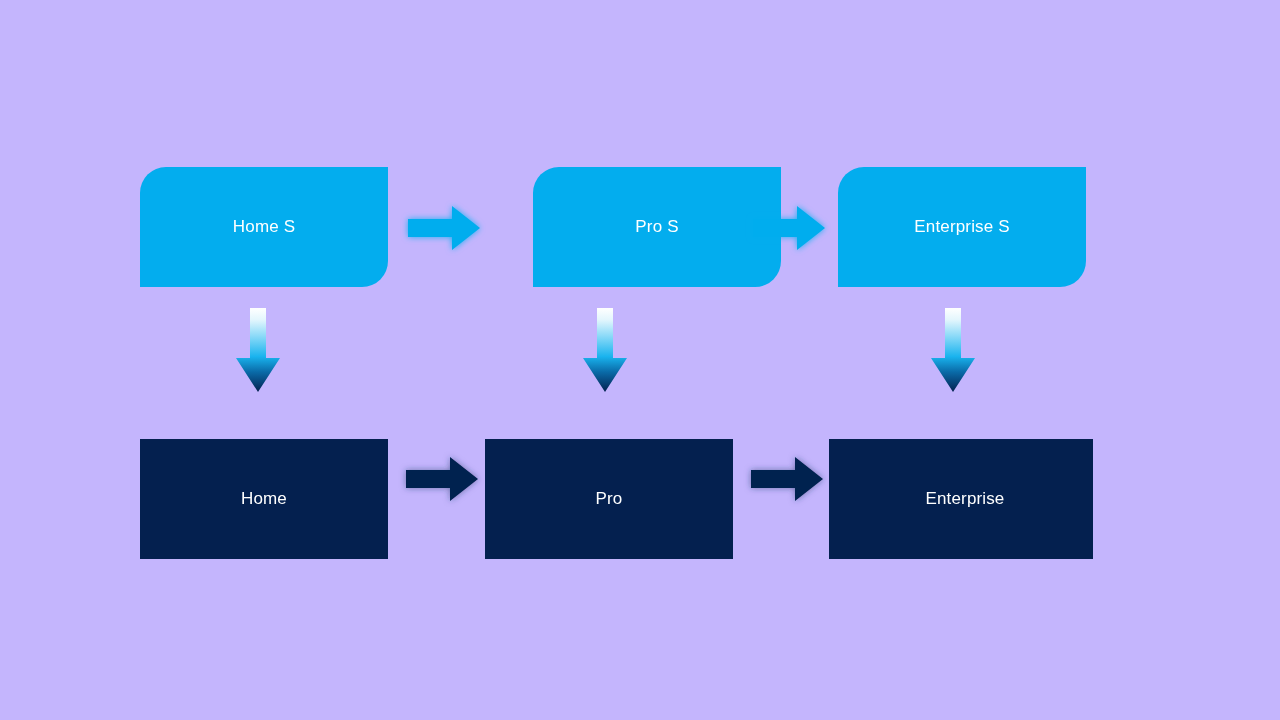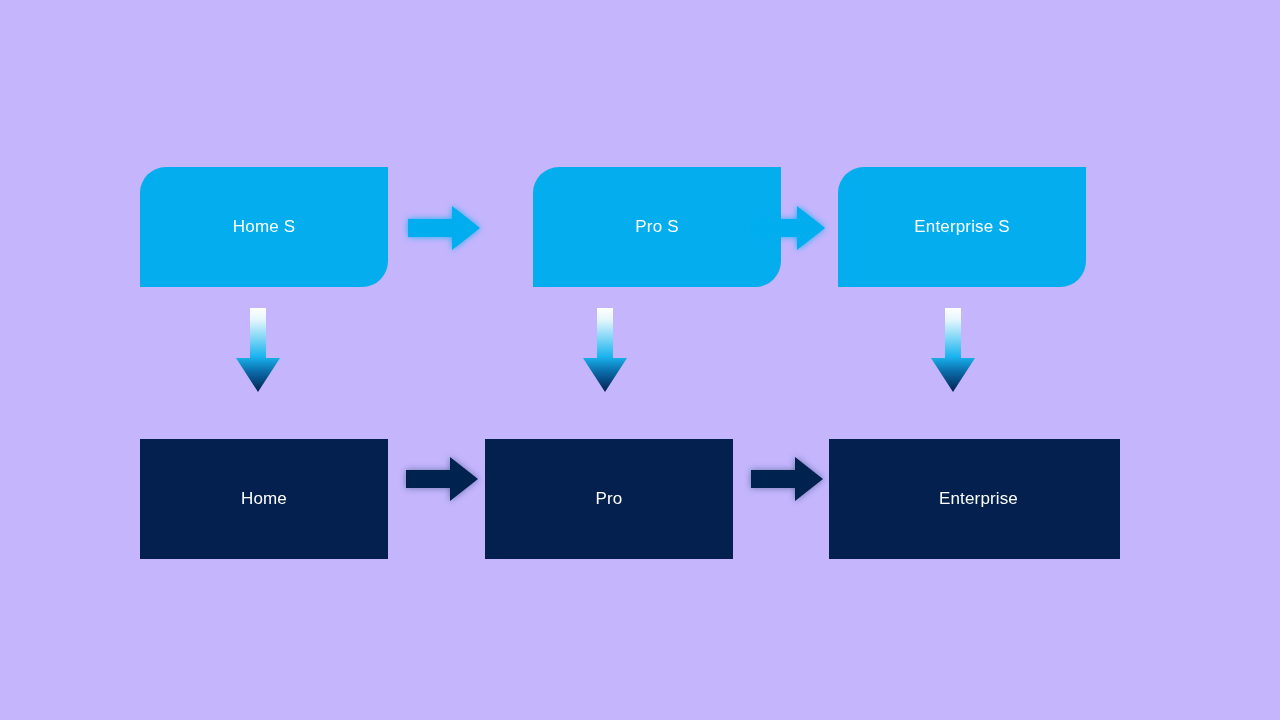--- a/index.html
+++ b/index.html
@@ -131,21 +131,21 @@
   </div>
 
   <div class="node tier-base" style="left:140px; top:418px; width:248px; height:120px;">
     <span class="node-label">Home</span>
   </div>
 
   <div class="node tier-base" style="left:485px; top:418px; width:248px; height:120px;text-align:center;">
     <span class="node-label">Pro</span>
   </div>
 
-  <div class="node tier-base" style="left:829px; top:418px; width:291px; height:120px;padding-left:8px;">
+  <div class="node tier-base" style="left:829px; top:418px; width:264px; height:120px;padding-left:8px;">
     <span class="node-label">Enterprise</span>
   </div>
 
   <div class="arrow" style="left:404px; top:454px; width:76px; height:50px;">
     <svg width="76" height="50" viewBox="0 0 76 50">
       <path filter="url(#glow-navy)" d="M2,16 L46,16 L46,3 L74,25 L46,47 L46,34 L2,34 Z" fill="#04204F"></path>
     </svg>
   </div>
 
   <div class="arrow" style="left:749px; top:454px; width:76px; height:50px;">

